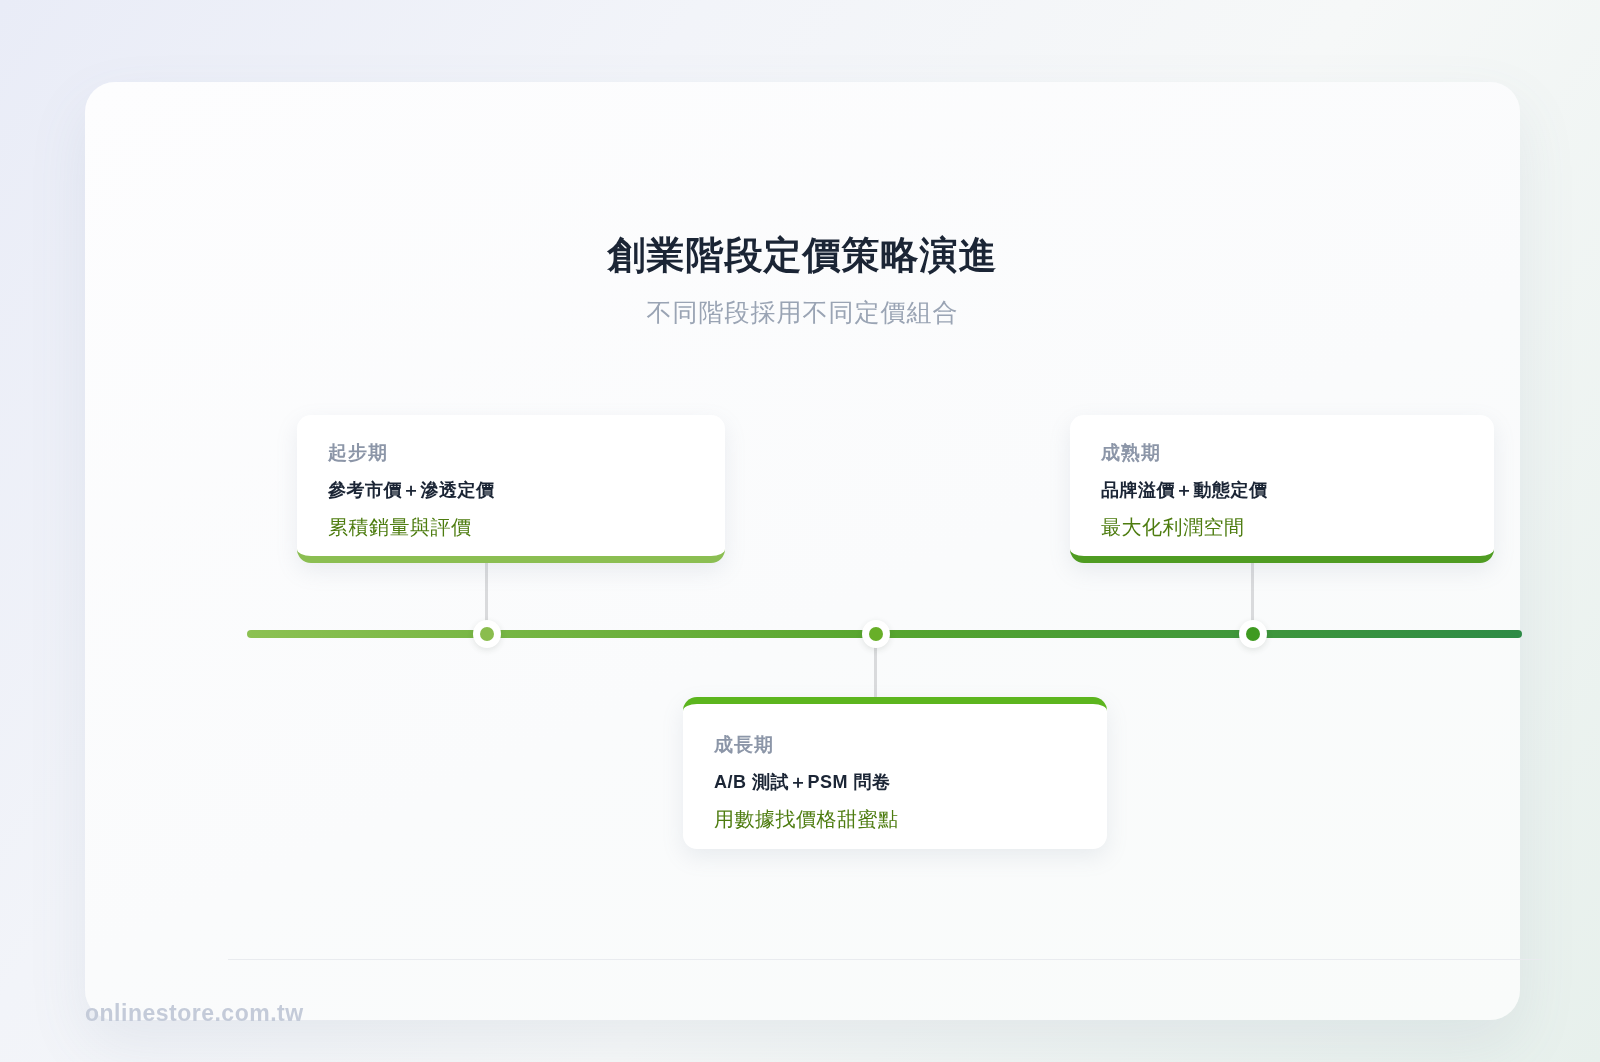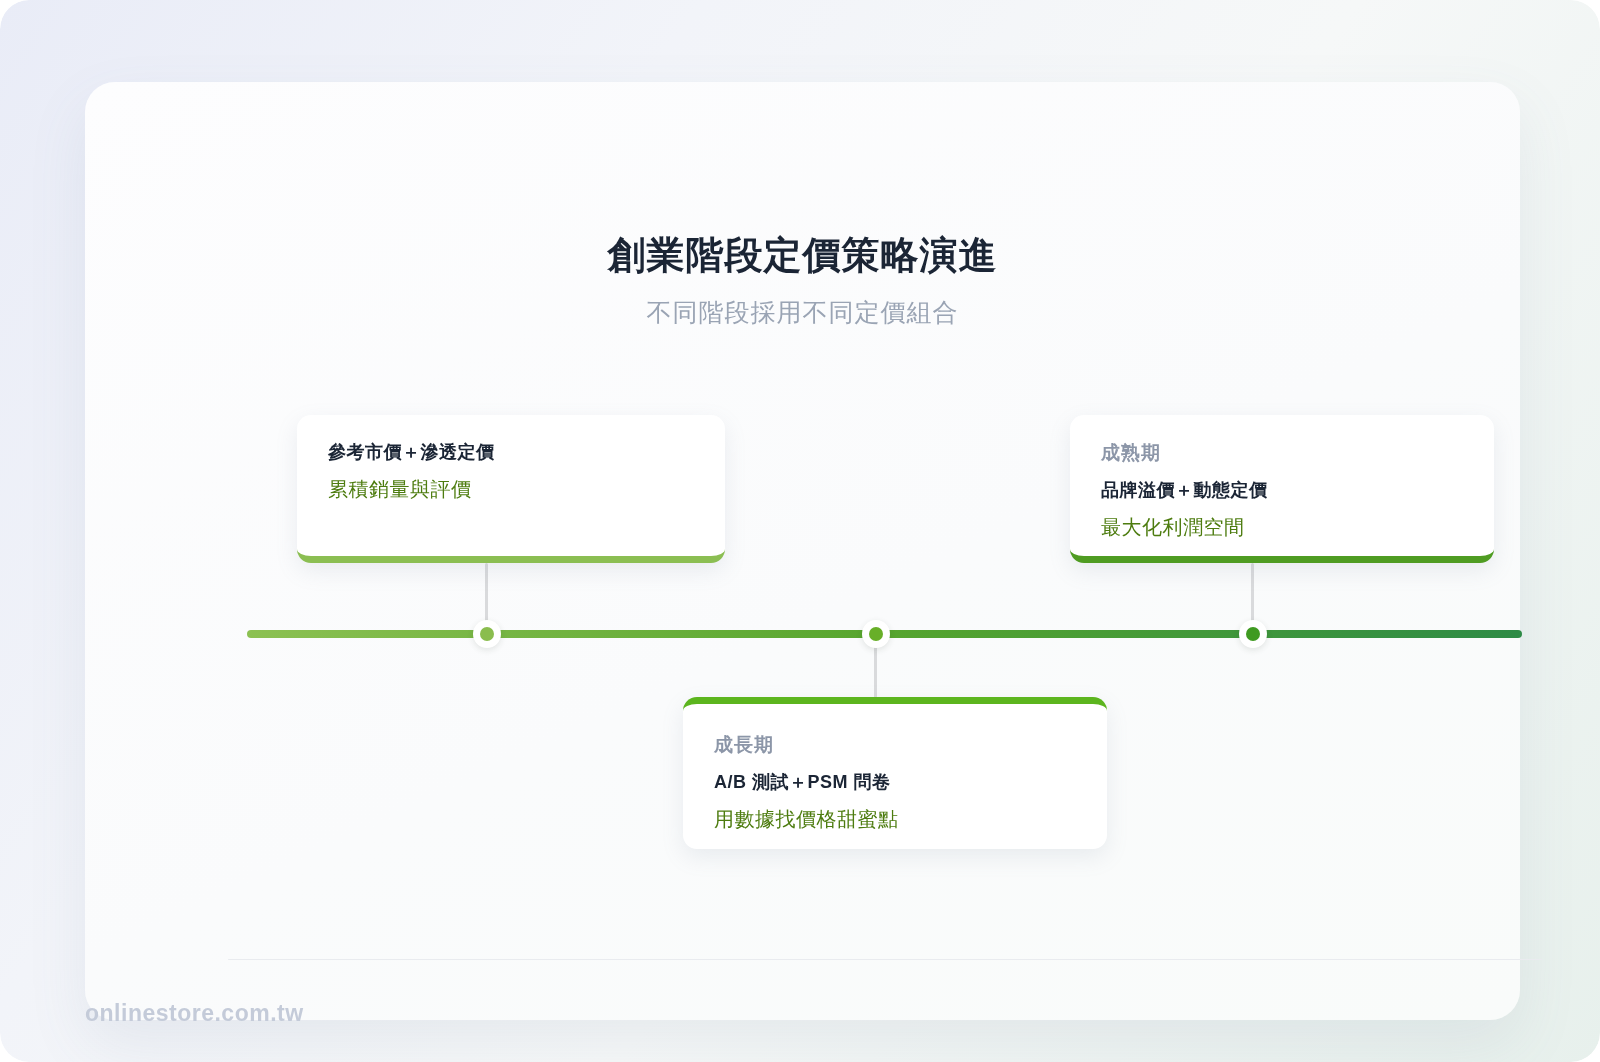--- a/index.html
+++ b/index.html
@@ -1,15 +1,15 @@
 <!DOCTYPE html>
 <html><head>
 <meta charset="utf-8">
 <style>
-  * { margin: 0; padding: 0; box-sizing: border-box; border-radius: 29px; }
+  * { margin: 0; padding: 0; box-sizing: border-box; }
   html, body {
     width: 1600px; height: 1062px;
     font-family: "Liberation Sans", "DejaVu Sans", sans-serif;
   }
   .canvas {
     position: relative; width: 1600px; height: 1062px; overflow: hidden;
     background: linear-gradient(125deg, #e9ecf7 0%, #f2f4f9 30%, #f6f8f8 58%, #e7f0ec 100%);
   }
   .main-card {
     position: absolute; left: 85px; top: 82px; width: 1435px; height: 938px;
@@ -100,20 +100,21 @@
         <span class="inner"></span>
       </div>
     <div class="tl-dot d2" style="--dot: #68af28;">
         <span class="inner"></span>
       </div>
     <div class="tl-dot d3" style="--dot: #3f9a21;">
         <span class="inner"></span>
       </div>
 
     <div class="stage-card card-1 pos-above" style="--accent: #8bbe52;">
+      <div class="stage-label">起步期</div>
       <div class="stage-title">參考市價＋滲透定價</div>
       <div class="stage-desc">累積銷量與評價</div>
     </div>
 
     <div class="stage-card card-3 pos-above" style="--accent: #4f9c22;">
       <div class="stage-label">成熟期</div>
       <div class="stage-title">品牌溢價＋動態定價</div>
       <div class="stage-desc">最大化利潤空間</div>
     </div>
 

